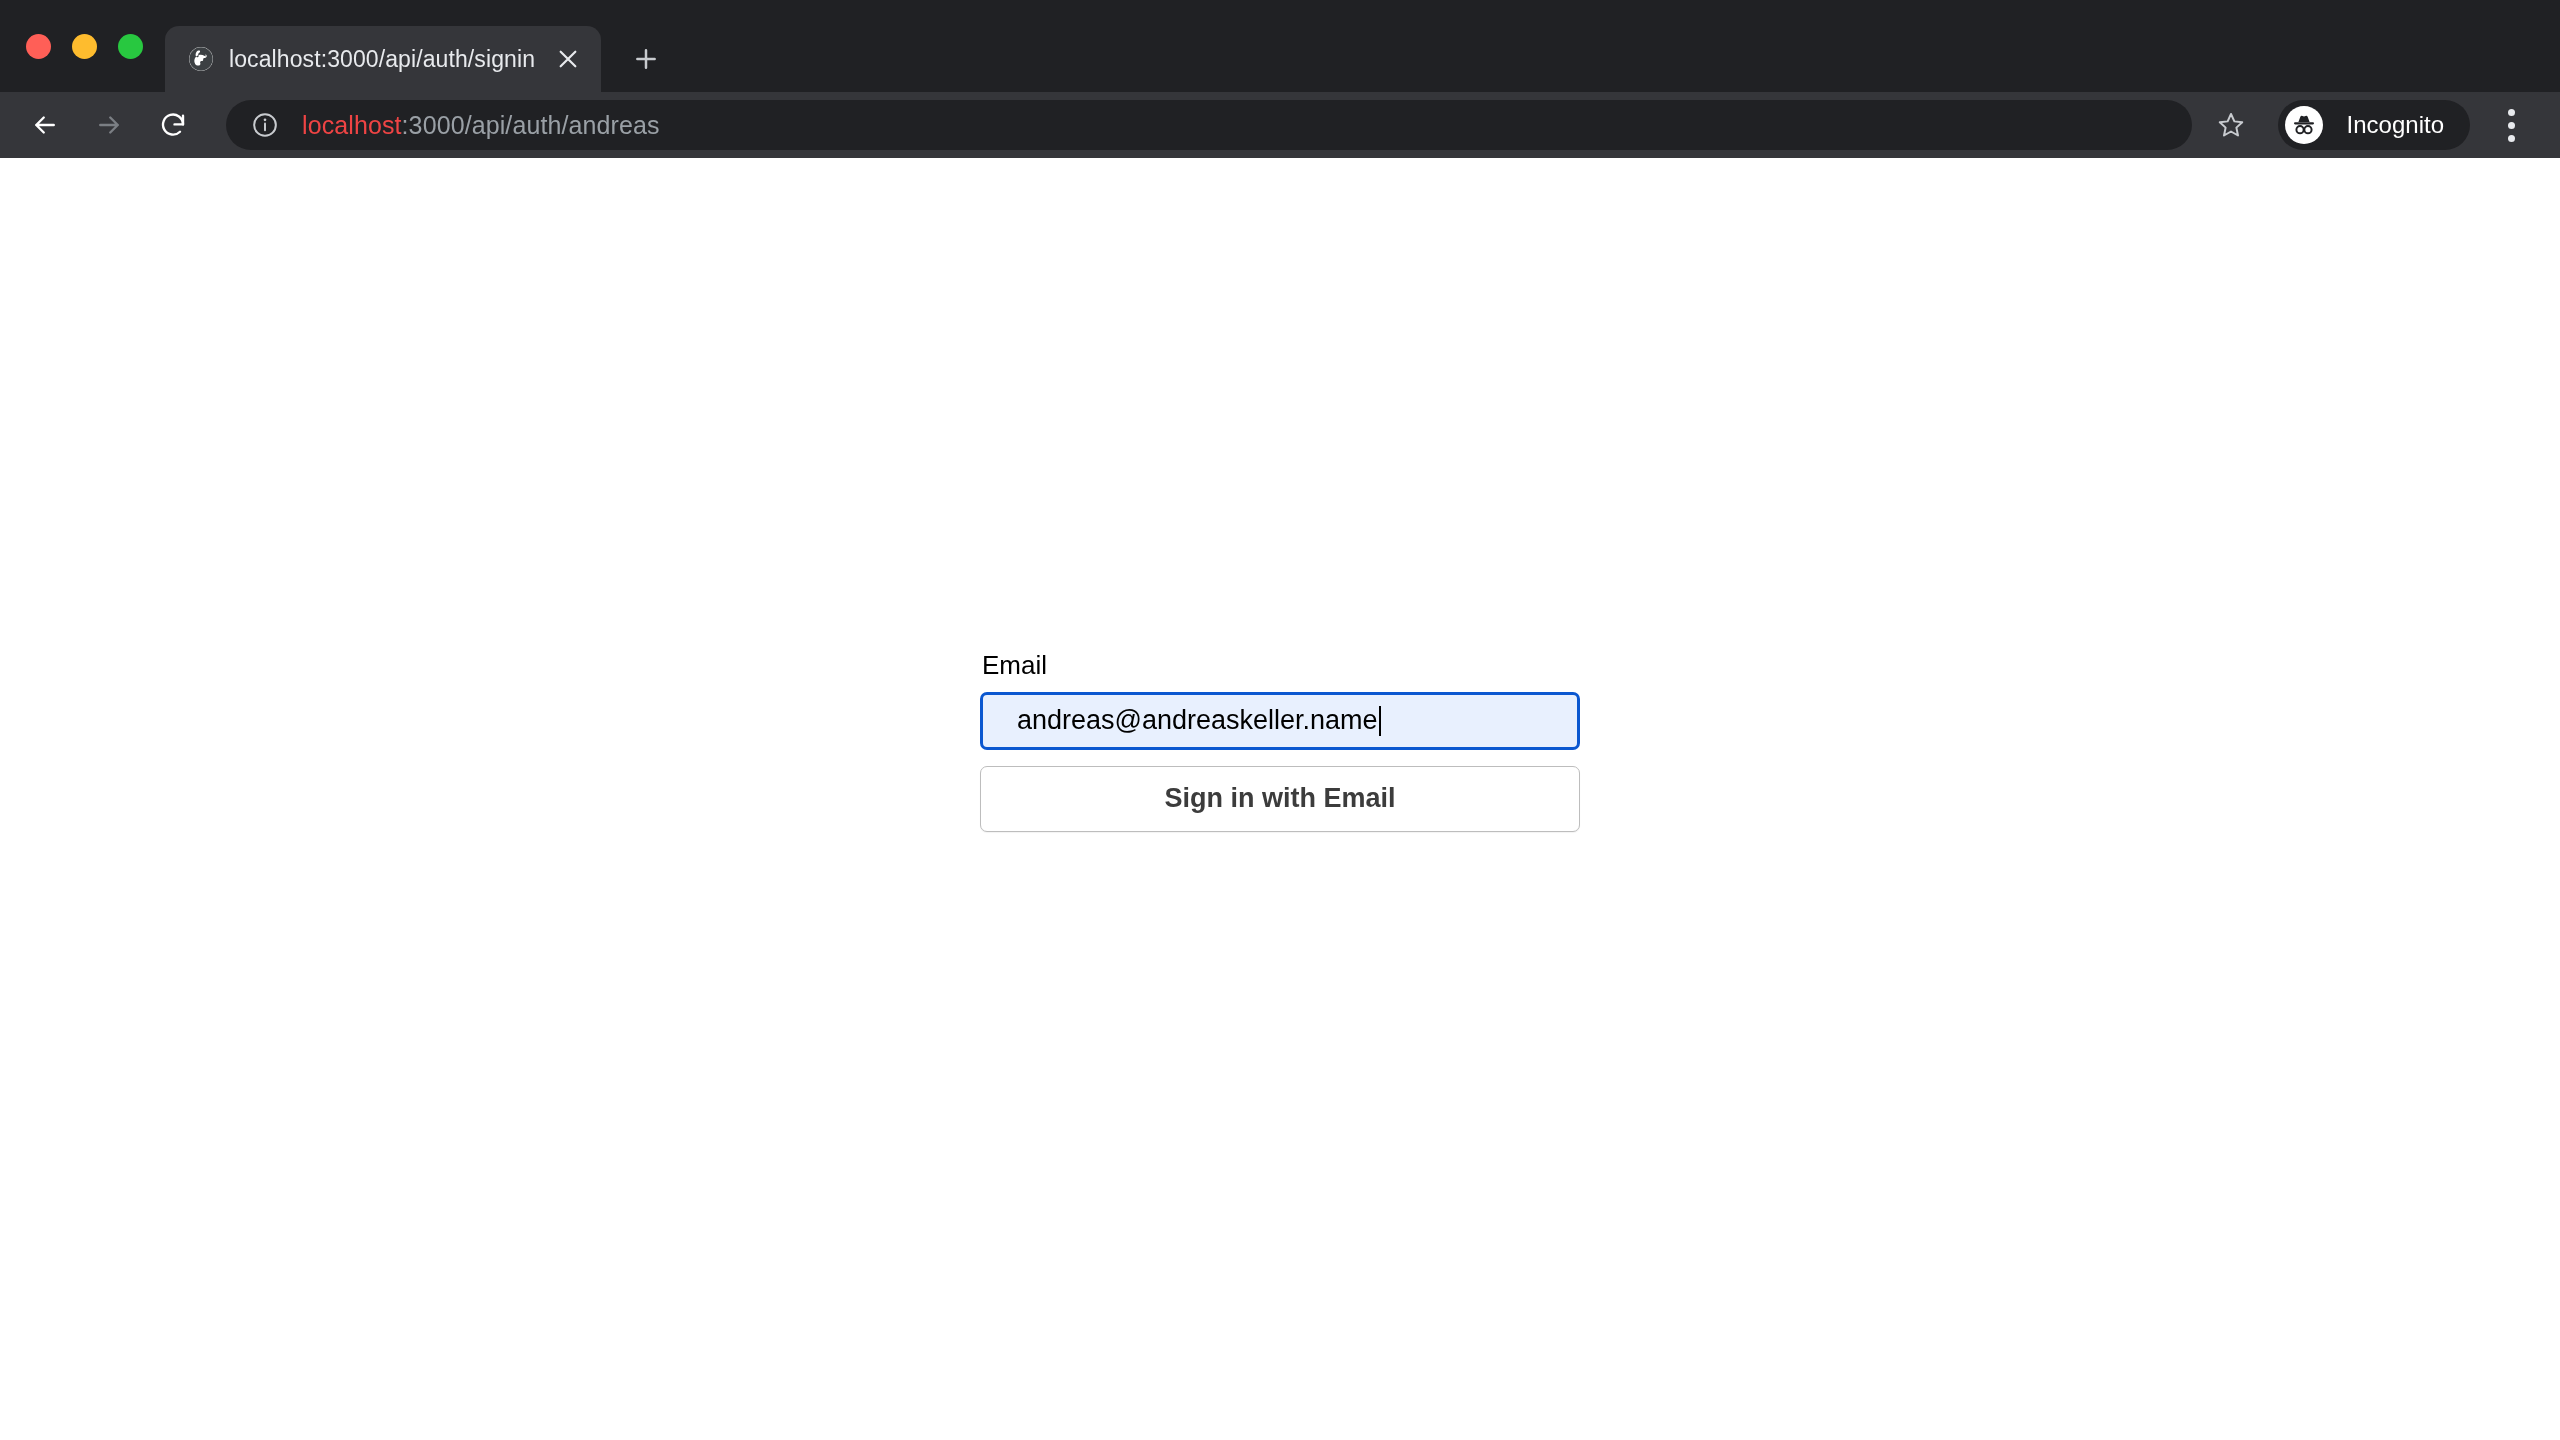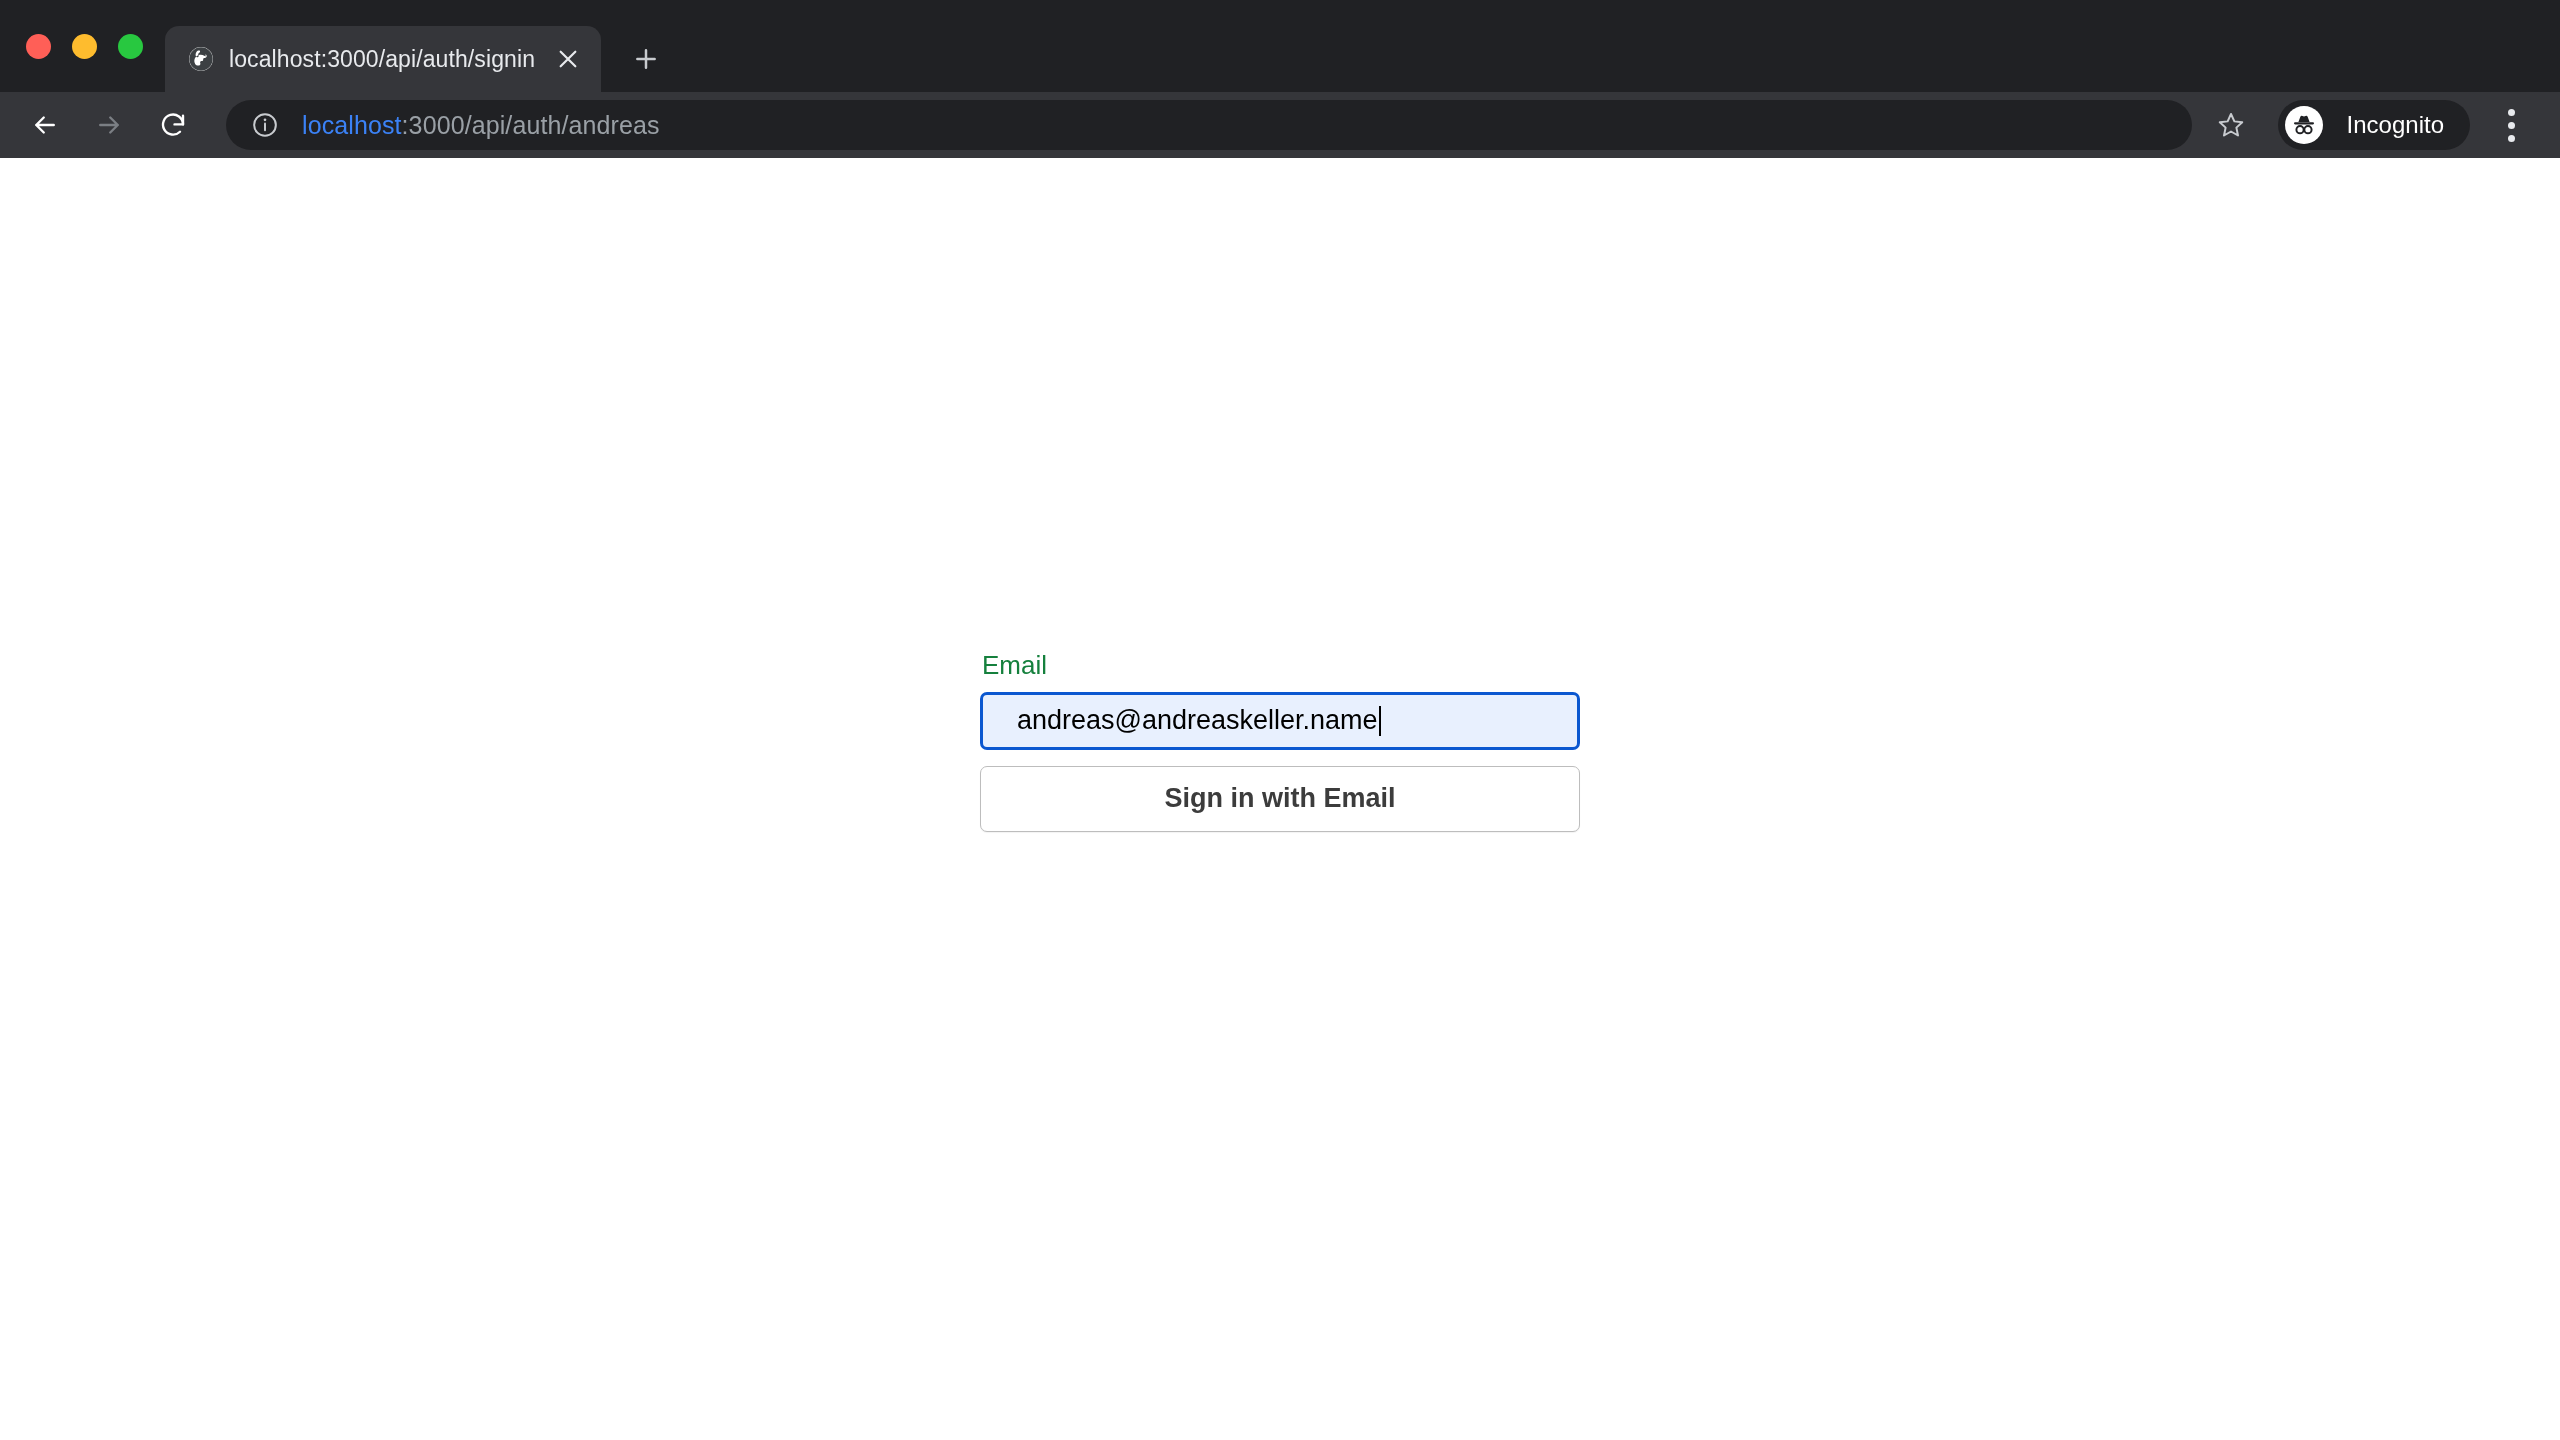--- a/index.html
+++ b/index.html
@@ -152,21 +152,21 @@
 
   .omnibox-url {
     font-size: 25px;
     color: #9aa0a6;
     white-space: nowrap;
     overflow: hidden;
     text-overflow: ellipsis;
     flex: 1 1 auto;
     letter-spacing: 0.1px;
   }
-  .omnibox-url .url-host { color: #3b82f6; text-align: center; }
+  .omnibox-url .url-host { color: #ef4444; text-align: center; }
 
   .star-btn {
     width: 54px;
     height: 54px;
     display: flex;
     align-items: center;
     justify-content: center;
     border-radius: 50%;
     flex: 0 0 auto;
     margin-left: 12px;
@@ -233,21 +233,21 @@
 
   .signin-form {
     width: 600px;
     margin-top: -44px;
     display: flex;
     flex-direction: column;
   }
 
   .field-label {
     font-size: 26px;
-    color: #15803d;
+    color: #000000;
     margin-bottom: 10px;
     margin-left: 2px;
     line-height: 1.2;
   }
 
   .email-input {
     height: 58px;
     border: 3px solid #0b57d0;
     border-radius: 7px;
     background: #e8f0fe;

